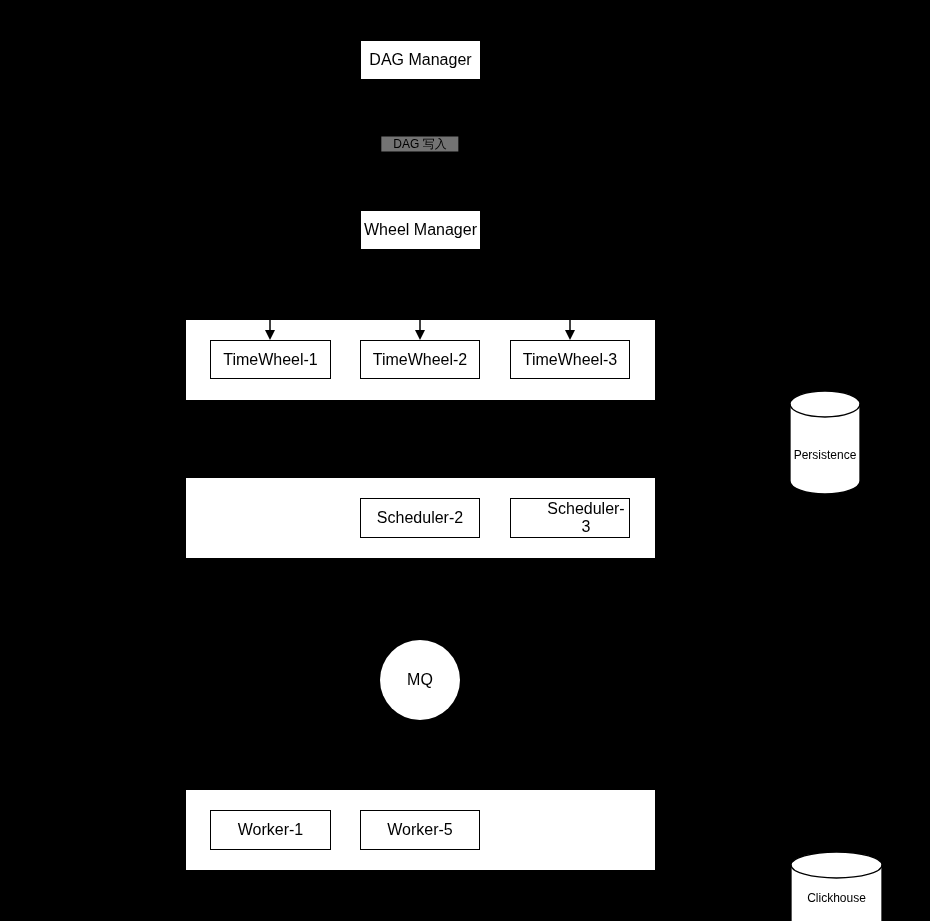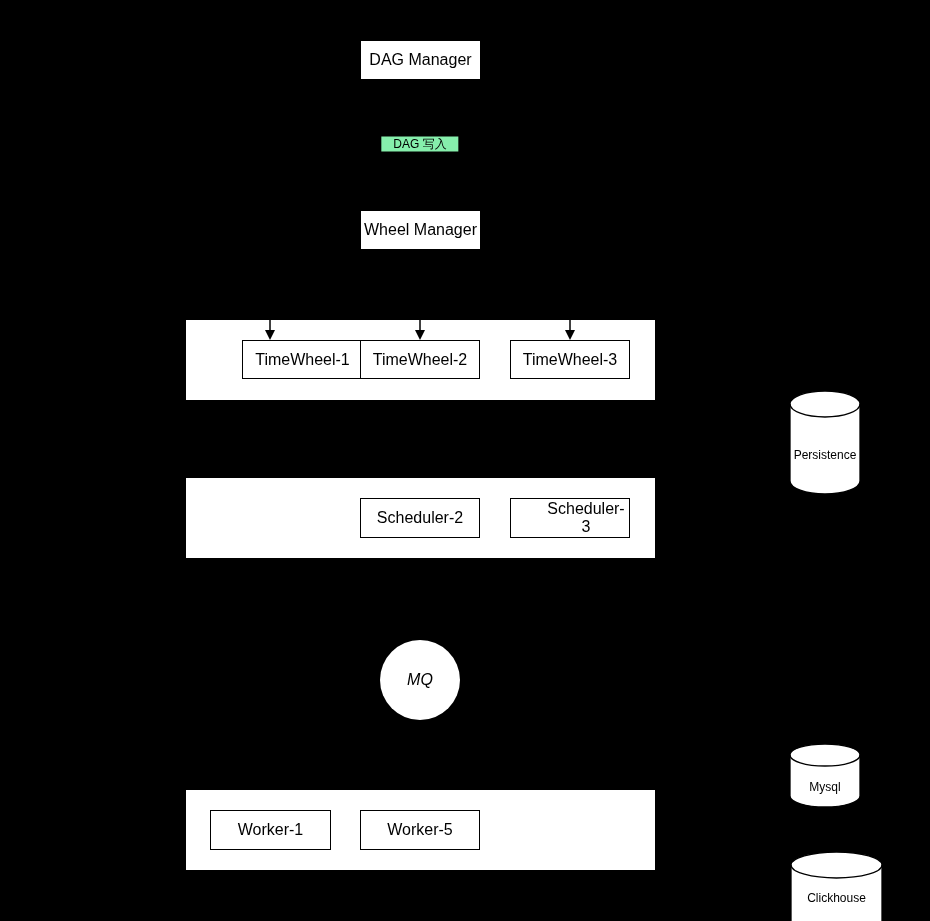--- a/index.html
+++ b/index.html
@@ -20,28 +20,28 @@
     justify-content: center;
     font-size: 16px;
     text-align: center;
     box-sizing: border-box;
   }
   .plain { border: none; }
   .bordered { border: 1.3px solid #000000; }
   .container { position: absolute; background: #ffffff; }
   .edge-label {
     position: absolute;
-    background: #86efac;
+    background: #737373;
     font-size: 12px;
     line-height: 15px;
     padding: 0 12px;
     transform: translate(-50%, -50%);
     white-space: nowrap;
   }
-  .circle { border-radius: 50%; font-style: italic; }
+  .circle { border-radius: 50%; }
   .arrow { position: absolute; top: 0; }
   .cyl { position: absolute; }
   .cyl svg { display: block; }
   .cyl-label {
     position: absolute;
     left: 0;
     width: 100%;
     text-align: center;
     font-size: 12px;
   }
@@ -65,21 +65,21 @@
     </svg>
     <svg class="arrow" style="left:228px;" width="12" height="20" viewBox="0 0 12 20">
       <line x1="6" y1="0" x2="6" y2="11" stroke="#000" stroke-width="1.5"></line>
       <polygon points="1,10 11,10 6,20" fill="#000"></polygon>
     </svg>
     <svg class="arrow" style="left:378px;" width="12" height="20" viewBox="0 0 12 20">
       <line x1="6" y1="0" x2="6" y2="11" stroke="#000" stroke-width="1.5"></line>
       <polygon points="1,10 11,10 6,20" fill="#000"></polygon>
     </svg>
 
-    <div class="node bordered" style="left:24px; top:20px; width:121px; height:39px;margin-left:32px;">TimeWheel-1</div>
+    <div class="node bordered" style="left:24px; top:20px; width:121px; height:39px;">TimeWheel-1</div>
     <div class="node bordered" style="left:174px; top:20px; width:120px; height:39px;">TimeWheel-2</div>
     <div class="node bordered" style="left:324px; top:20px; width:120px; height:39px;">TimeWheel-3</div>
   </div>
 
   <div class="container" style="left:186px; top:478px; width:469px; height:80px;">
     <div class="node bordered" style="left:174px; top:20px; width:120px; height:40px;">Scheduler-2</div>
     <div class="node bordered" style="left:324px; top:20px; width:120px; height:40px;padding-left:32px;">Scheduler-3</div>
   </div>
 
   <div class="node plain circle" style="left:380px; top:640px; width:80px; height:80px;">MQ</div>
@@ -90,27 +90,20 @@
   </div>
 
   <div class="cyl" style="left:790px; top:391px; width:70px; height:103px;">
     <svg width="70" height="103" viewBox="0 0 70 103">
       <path d="M 0 13 A 35 13 0 0 1 70 13 L 70 90 A 35 13 0 0 1 0 90 Z" fill="#ffffff" stroke="#000000" stroke-width="1.3"></path>
       <path d="M 0 13 A 35 13 0 0 0 70 13" fill="none" stroke="#000000" stroke-width="1.3"></path>
     </svg>
     <div class="cyl-label" style="top:57px;">Persistence</div>
   </div>
 
-  <div class="cyl" style="left:790px; top:744px; width:70px; height:63px;">
-    <svg width="70" height="63" viewBox="0 0 70 63">
-      <path d="M 0 11 A 35 11 0 0 1 70 11 L 70 52 A 35 11 0 0 1 0 52 Z" fill="#ffffff" stroke="#000000" stroke-width="1.3"></path>
-      <path d="M 0 11 A 35 11 0 0 0 70 11" fill="none" stroke="#000000" stroke-width="1.3"></path>
-    </svg>
-    <div class="cyl-label" style="top:36px;">Mysql</div>
-  </div>
 
   <div class="cyl" style="left:791px; top:852px; width:91px; height:85px;">
     <svg width="91" height="85" viewBox="0 0 91 85">
       <path d="M 0 13 A 45.5 13 0 0 1 91 13 L 91 72 A 45.5 13 0 0 1 0 72 Z" fill="#ffffff" stroke="#000000" stroke-width="1.3"></path>
       <path d="M 0 13 A 45.5 13 0 0 0 91 13" fill="none" stroke="#000000" stroke-width="1.3"></path>
     </svg>
     <div class="cyl-label" style="top:39px;">Clickhouse</div>
   </div>
 
 </div>

